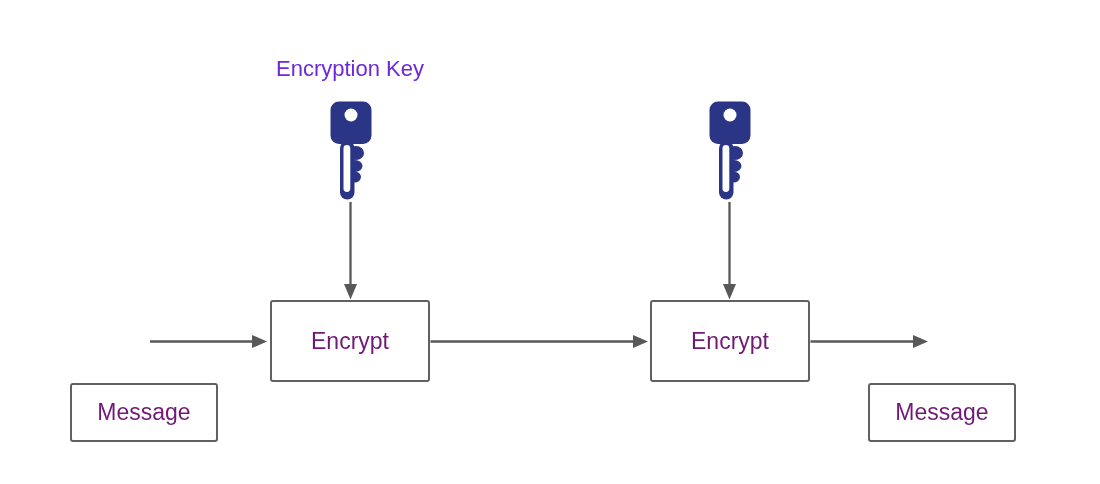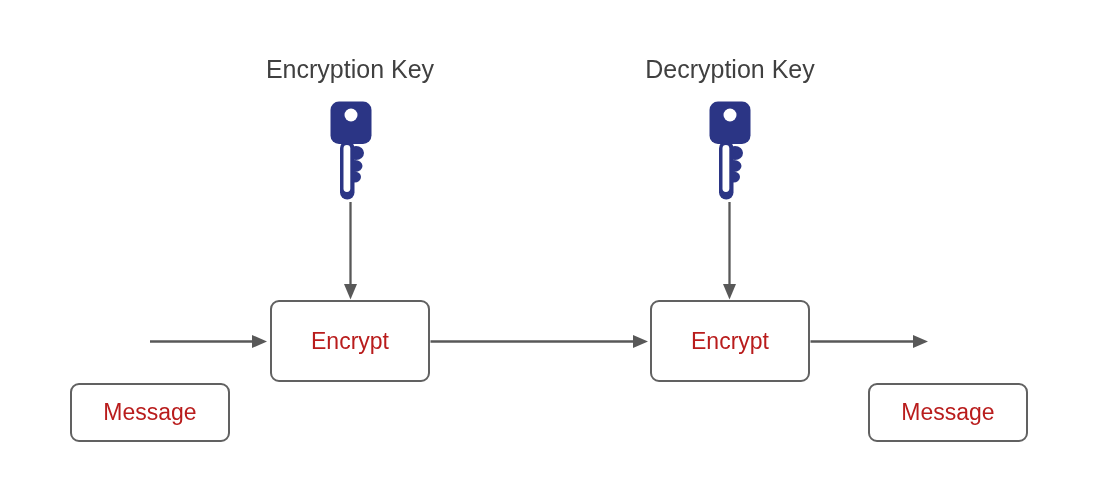--- a/index.html
+++ b/index.html
@@ -19,51 +19,51 @@
     position: absolute;
     left: 0;
     top: 0;
     width: 1100px;
     height: 484px;
   }
   .key-label {
     position: absolute;
     width: 240px;
     text-align: center;
-    font-size: 25px;
+    font-size: 22px;
     line-height: 28px;
-    color: #404040;
+    color: #6d28d9;
     white-space: nowrap;
   }
   .key-label.enc { left: 230px; top: 55px; }
   .key-label.dec { left: 610px; top: 55px; }
   .key-icon-wrap {
     position: absolute;
     width: 44px;
     height: 102px;
   }
   .key-icon-wrap.enc { left: 329px; top: 101px; }
   .key-icon-wrap.dec { left: 708px; top: 101px; }
   .node {
     position: absolute;
     box-sizing: border-box;
     background: #ffffff;
     border: 2.5px solid #616161;
-    border-radius: 9px;
+    border-radius: 3px;
     display: flex;
     align-items: center;
     justify-content: center;
     font-size: 23px;
-    color: #b91c1c;
+    color: #701a75;
     white-space: nowrap;
   }
   .node.process { top: 300px; width: 160px; height: 82px; }
   .node.encrypt { left: 270px; }
   .node.decrypt { left: 650px; }
-  .node.data { top: 383px; width: 160px; height: 59px; }
+  .node.data { top: 383px; width: 148px; height: 59px; }
   .node.msg-in  { left: 70px; }
   .node.cipher  { left: 460px; }
   .node.msg-out { left: 868px; }
 </style>
 </head>
 <body>
 
 <div class="canvas">
 
   <svg class="connector-layer" viewBox="0 0 1100 484" xmlns="http://www.w3.org/2000/svg">
@@ -88,21 +88,20 @@
       <polygon points="344,284 357,284 350.5,299.5" fill="#585858"></polygon>
     </g>
 
     <g>
       <line x1="729.5" y1="202" x2="729.5" y2="285" stroke-width="2.3" stroke="#585858"></line>
       <polygon points="723,284 736,284 729.5,299.5" fill="#585858"></polygon>
     </g>
   </svg>
 
   <div class="key-label enc">Encryption Key</div>
-  <div class="key-label dec">Decryption Key</div>
 
   <div class="key-icon-wrap enc">
     <svg width="44" height="102" viewBox="0 0 44 102" xmlns="http://www.w3.org/2000/svg">
       <rect x="1.5" y="0.5" width="41" height="42.5" rx="8.5" fill="#2b3585"></rect>
       <rect x="11" y="40" width="14.5" height="58.5" rx="7.2" fill="#2b3585"></rect>
       <ellipse cx="27" cy="52" rx="8" ry="7" fill="#2b3585"></ellipse>
       <ellipse cx="26" cy="65" rx="7.5" ry="6" fill="#2b3585"></ellipse>
       <ellipse cx="25.5" cy="76" rx="6.5" ry="5.5" fill="#2b3585"></ellipse>
       <circle cx="22" cy="14" r="6.5" fill="#ffffff"></circle>
       <rect x="14.5" y="44" width="6.8" height="47" rx="3.4" fill="#ffffff"></rect>

